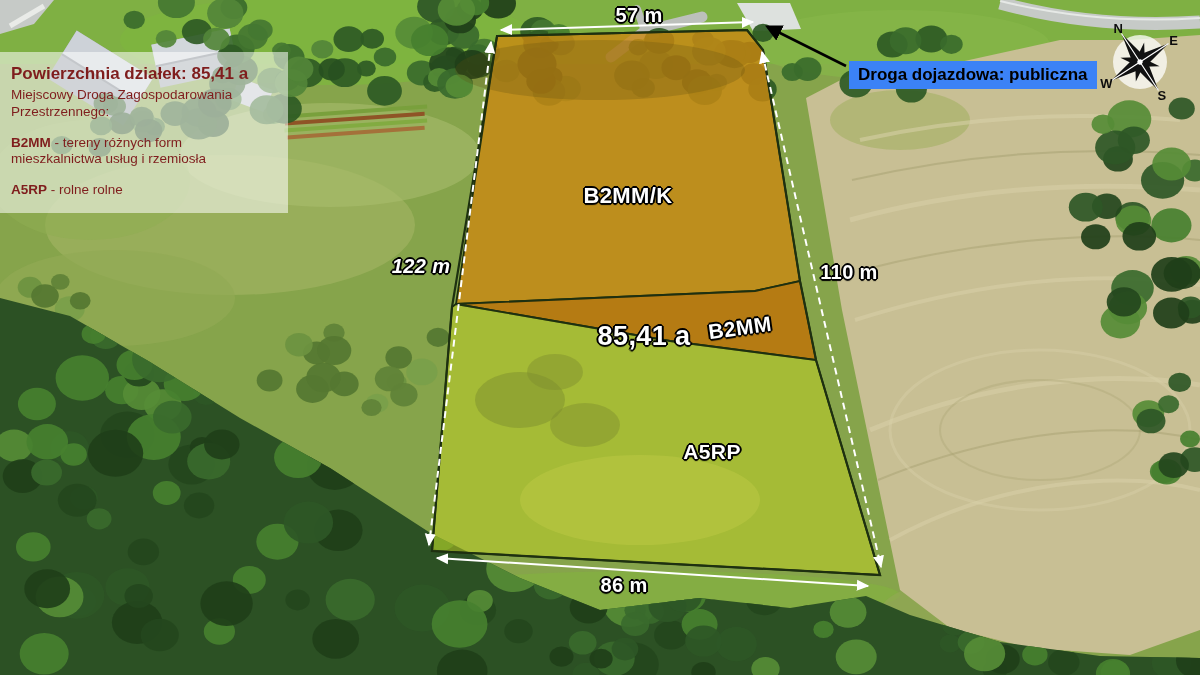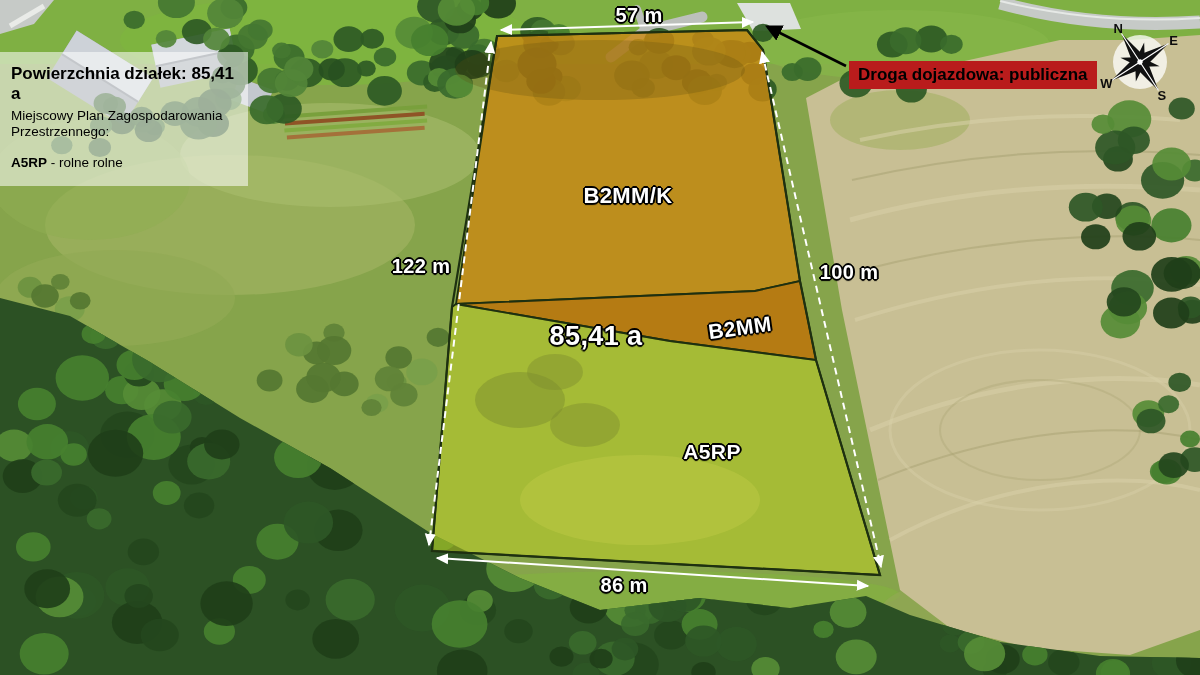--- a/index.html
+++ b/index.html
@@ -7,28 +7,28 @@
          font-family:"Liberation Sans",sans-serif;background:#86a44b;}
   svg.scene{position:absolute;left:0;top:0;}
   
   .photo-label{position:absolute;color:#fff;font-weight:700;white-space:nowrap;
     transform:translate(-50%,-50%);letter-spacing:.4px;
     text-shadow:-1px -1px 0 #000,1px -1px 0 #000,-1px 1px 0 #000,1px 1px 0 #000,
                 -2px 0 0 #000,2px 0 0 #000,0 -2px 0 #000,0 2px 1px #000;}
   .sz20{font-size:20px;} .sz21{font-size:21px;} .sz22{font-size:22px;} .sz27{font-size:27px;}
   .rot-b2mm{transform:translate(-50%,-50%) rotate(-8deg);}
   
-  .info-panel{position:absolute;left:0;top:52px;width:248px;box-sizing:border-box;
-    padding:12px 12px 15px 11px;background:rgba(255,255,255,.55);color:#000000;
+  .info-panel{position:absolute;left:0;top:52px;width:288px;box-sizing:border-box;
+    padding:12px 12px 15px 11px;background:rgba(255,255,255,.55);color:#7f1d1d;
     font-size:13.5px;line-height:1.2;}
   .info-panel .title{font-size:17px;font-weight:700;margin:0 0 3px;}
   .info-panel p{margin:0;}
   .info-panel .block{margin-top:15px;}
   
-  .road-callout{position:absolute;left:849px;top:61px;background:#b91c1c;color:#000;
+  .road-callout{position:absolute;left:849px;top:61px;background:#3b82f6;color:#000;
     font-size:17px;font-weight:700;padding:4px 9px;white-space:nowrap;}
 </style>
 </head>
 <body>
 
 <div class="stage">
 
   <svg class="scene" width="1200" height="675" viewBox="0 0 1200 675">
     <defs>
       <clipPath id="clipForest">
@@ -483,29 +483,30 @@
         <circle r="2.6" fill="#ffffff"></circle>
       </g>
       <text x="-21.8" y="-33.5" text-anchor="middle" dominant-baseline="central" font-size="13" font-weight="600" fill="#0d0d0d">N</text>
       <text x="33.5" y="-21.8" text-anchor="middle" dominant-baseline="central" font-size="13" font-weight="600" fill="#0d0d0d">E</text>
       <text x="21.8" y="33.5" text-anchor="middle" dominant-baseline="central" font-size="13" font-weight="600" fill="#0d0d0d">S</text>
       <text x="-33.5" y="21.8" text-anchor="middle" dominant-baseline="central" font-size="13" font-weight="600" fill="#0d0d0d">W</text>
     </g>
   </svg>
 
   <div class="photo-label sz20" style="left:639px;top:15px;">57 m</div>
-  <div class="photo-label sz20" style="left:421px;top:266px;">122 m</div>
-  <div class="photo-label sz20" style="left:849px;top:272px;">100 m</div>
+  <div class="photo-label sz20" style="left:421px;top:266px;font-style:italic;">122 m</div>
+  <div class="photo-label sz20" style="left:849px;top:272px;">110 m</div>
   <div class="photo-label sz20" style="left:624px;top:585px;">86 m</div>
-  <div class="photo-label sz27" style="left:596px;top:336px;">85,41 a</div>
+  <div class="photo-label sz27" style="left:644px;top:336px;">85,41 a</div>
   <div class="photo-label sz22" style="left:628px;top:196px;">B2MM/K</div>
   <div class="photo-label sz21 rot-b2mm" style="left:740px;top:328px;">B2MM</div>
   <div class="photo-label sz21" style="left:712px;top:452px;">A5RP</div>
 
   <div class="road-callout">Droga dojazdowa: publiczna</div>
 
   <div class="info-panel">
     <p class="title">Powierzchnia działek: 85,41 a</p>
-    <p>Miejscowy Plan Zagospodarowania Przestrzennego:</p>
+    <p>Miejscowy Droga Zagospodarowania Przestrzennego:</p>
+    <p class="block"><b>B2MM</b> <span>- tereny różnych form mieszkalnictwa usług i rzemiosła</span></p>
     <p class="block"><b>A5RP</b> <span>- rolne rolne</span></p>
   </div>
 
 </div>
 
 </body></html>

